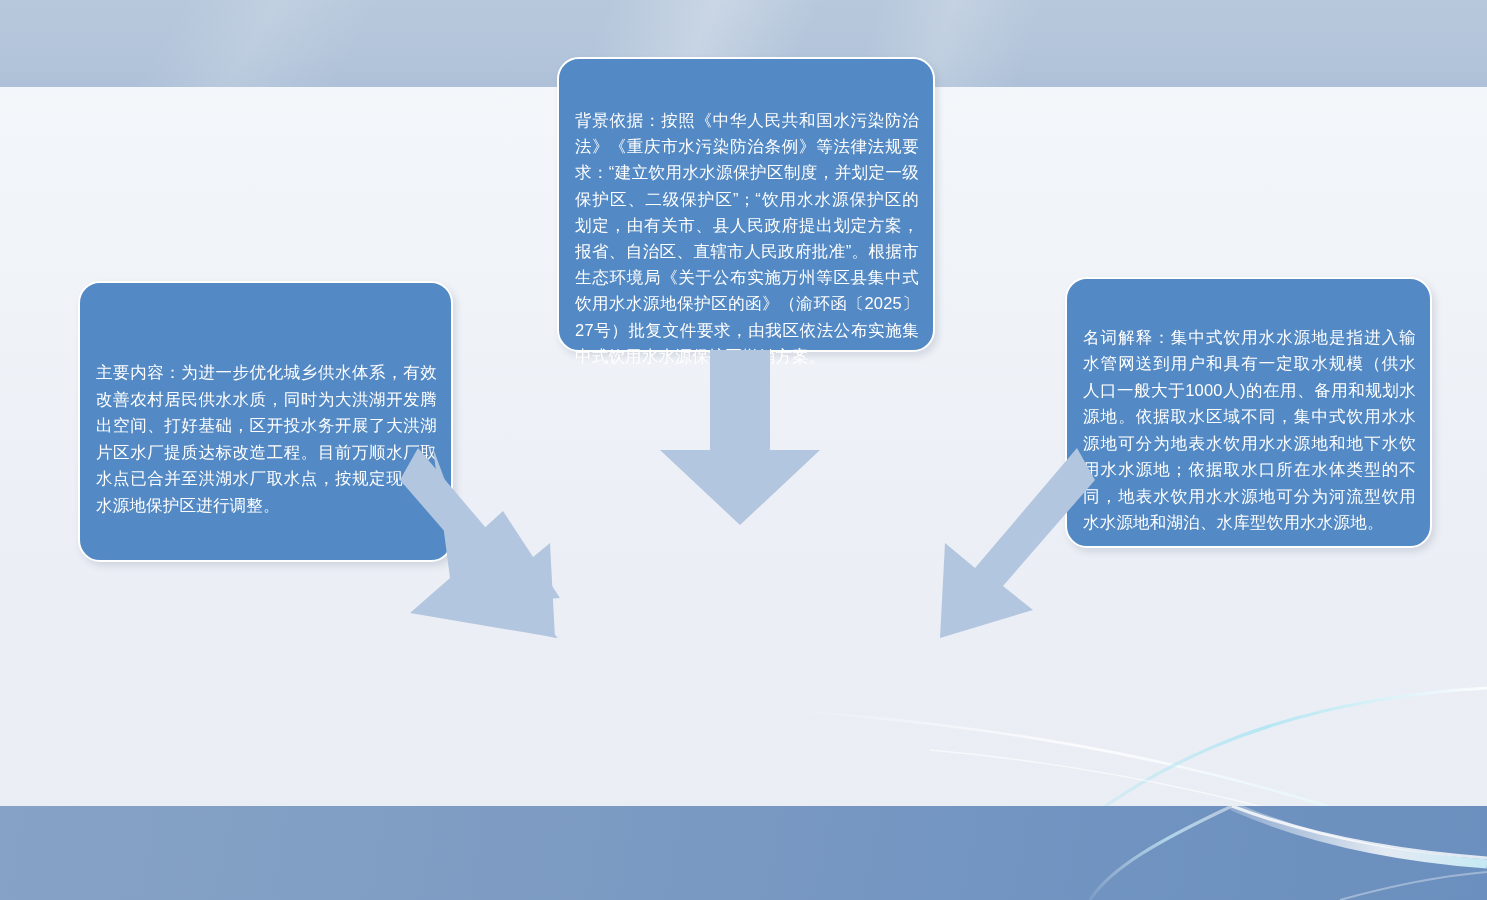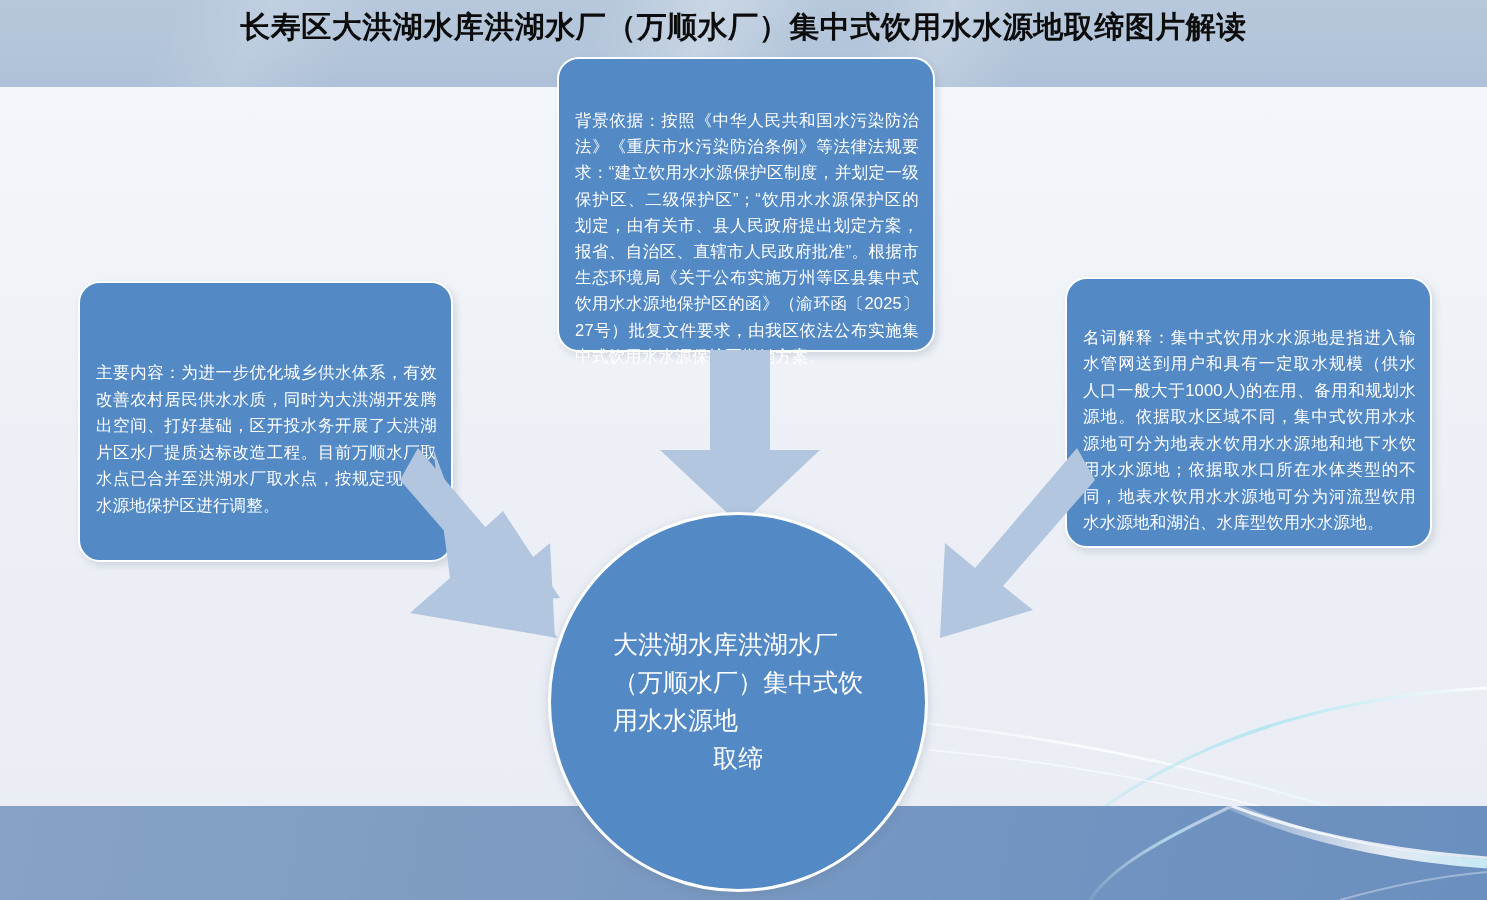--- a/index.html
+++ b/index.html
@@ -177,21 +177,20 @@
           </linearGradient>
         </defs>
         <path d="M 1232 0 C 1300 30 1380 50 1487 58" fill="none" stroke="url(#fcurve1)" stroke-width="9" opacity="0.9"></path>
         <path d="M 1232 0 C 1300 26 1380 44 1487 52" fill="none" stroke="#ffffff" stroke-width="3" opacity="0.8"></path>
         <path d="M 1232 0 C 1160 34 1110 62 1090 94" fill="none" stroke="url(#fcurve2)" stroke-width="3.2" opacity="0.95"></path>
         <path d="M 1340 94 C 1390 80 1440 70 1487 66" fill="none" stroke="#ffffff" stroke-width="2" opacity="0.35"></path>
       </svg>
     </div>
   </div>
 
-  <div class="page-title">长寿区大洪湖水库洪湖水厂（万顺水厂）集中式饮用水水源地取缔图片解读</div>
 
   <div class="info-box" id="box-top">
     <p>背景依据：按照《中华人民共和国水污染防治法》《重庆市水污染防治条例》等法律法规要求：“建立饮用水水源保护区制度，并划定一级保护区、二级保护区”；“饮用水水源保护区的划定，由有关市、县人民政府提出划定方案，报省、自治区、直辖市人民政府批准”。根据市生态环境局《关于公布实施万州等区县集中式饮用水水源地保护区的函》（渝环函〔2025〕27号）批复文件要求，由我区依法公布实施集中式饮用水水源保护区撤销方案。</p>
   </div>
 
   <div class="info-box" id="box-left">
     <p>主要内容：为进一步优化城乡供水体系，有效改善农村居民供水水质，同时为大洪湖开发腾出空间、打好基础，区开投水务开展了大洪湖片区水厂提质达标改造工程。目前万顺水厂取水点已合并至洪湖水厂取水点，按规定现对改水源地保护区进行调整。</p>
   </div>
 
   <div class="info-box" id="box-right">
@@ -210,19 +209,14 @@
       <polygon points="18,10 120,130 150,105 155,200 62,172 92,148 0,42" fill="#b3c6e0"></polygon>
     </svg>
   </div>
 
   <div class="arrow" id="arrow-right">
     <svg width="215" height="200" viewBox="0 0 215 200">
       <polygon points="197,10 95,130 65,105 60,200 153,172 123,148 215,42" fill="#b3c6e0"></polygon>
     </svg>
   </div>
 
-  <div id="center-circle">
-    <p>
-      <span>大洪湖水库洪湖水</span><span>厂（万顺水厂）集</span><span>中式饮用水水源地</span><span class="last-line">取缔</span>
-    </p>
-  </div>
 
 </div>
 
 </body></html>

